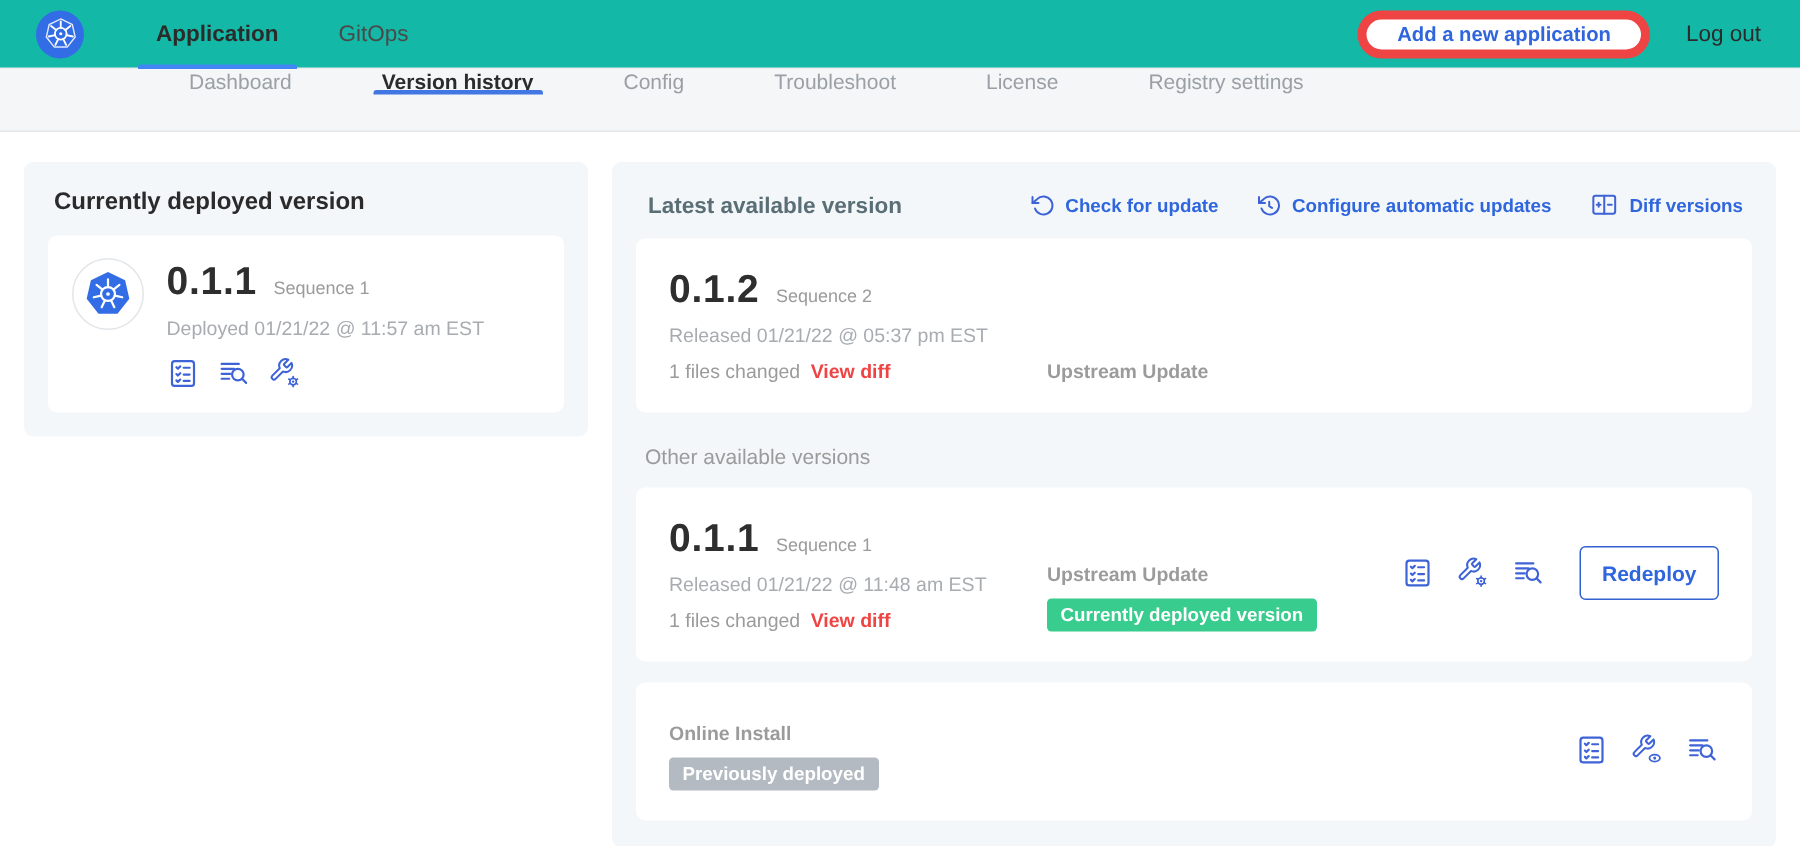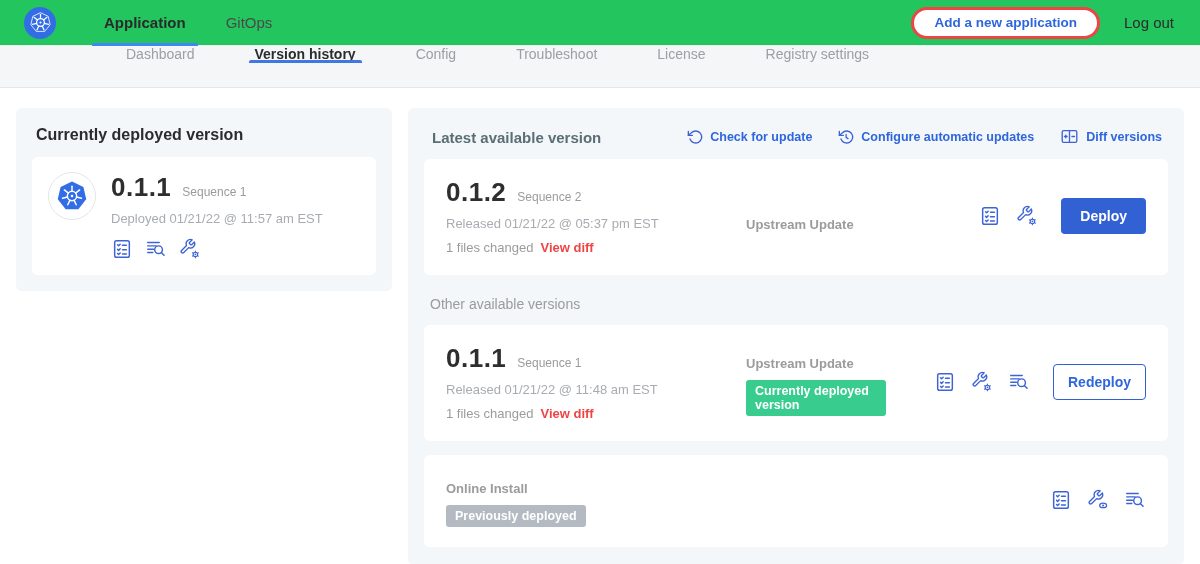--- a/index.html
+++ b/index.html
@@ -1,31 +1,31 @@
 <!DOCTYPE html>
 <html><head>
 <meta charset="utf-8">
 <style>
   * { box-sizing: border-box; margin: 0; padding: 0; }
   html, body { width: 1200px; height: 564px; background: #ffffff; overflow: hidden;
     font-family: "Liberation Sans", "DejaVu Sans", sans-serif; }
 
   
   .header { height: 46px; display: flex; align-items: center; padding: 0 26px 0 24px;
-    border-bottom: 1px solid #eaecee; background: #22c55e; }
+    border-bottom: 1px solid #eaecee; background: #14b8a6; }
   .logo-circle { width: 32px; height: 32px; border-radius: 50%; background: #326de6;
     display: flex; align-items: center; justify-content: center; margin-right: 28px; flex: 0 0 auto; }
   .htabs { display: flex; height: 46px; }
   .htab { display: flex; align-items: center; padding: 0 20px; font-size: 15px; color: #4a4a4a;
     position: relative; cursor: pointer; }
   .htab.active { color: #2b2b2b; font-weight: 700; }
   .htab.active::after { content: ""; position: absolute; left: 8px; right: 8px; bottom: 0;
     height: 3px; background: #4285f4; border-radius: 2px 2px 0 0; }
   .header-right { margin-left: auto; display: flex; align-items: center; gap: 24px; }
-  .pill-btn { border: 3px solid #ef4444; background: #fff; color: #2f66dd; border-radius: 17px;
+  .pill-btn { border: 6px solid #ef4444; background: #fff; color: #2f66dd; border-radius: 17px;
     height: 32px; padding: 0 20px; font-size: 13.5px; font-weight: 700; cursor: pointer;
     font-family: inherit; }
   .logout { font-size: 15px; color: #2b2b2b; cursor: pointer; }
 
   
   .subnav { height: 42px; background: #f4f6f7; border-bottom: 1px solid #e3e6e8;
     display: flex; align-items: flex-start; padding-left: 96px; }
   .snav-tab { display: flex; align-items: center; padding: 0 30px; font-size: 14px;
     color: #9aa0a5; position: relative; cursor: pointer; }
   .snav-tab.active { color: #2b2b2b; font-weight: 700; }
@@ -55,21 +55,21 @@
   .panel-head { display: flex; align-items: flex-end; padding: 4px 6px 13px 8px; }
   .panel-title { font-size: 15px; font-weight: 700; color: #5a6e76; }
   .panel-actions { margin-left: auto; display: flex; align-items: center; gap: 26px; }
   .action-link { display: flex; align-items: center; gap: 7px; color: #2f66dd; font-size: 12.5px;
     font-weight: 700; cursor: pointer; }
   .action-link .lnk-icon { width: 16px; height: 16px; display: inline-flex; color: #3e63d6; }
   .action-link .lnk-icon svg { width: 100%; height: 100%; }
   .action-link .lnk-icon.big { width: 19px; height: 19px; }
 
   .vrow { background: #fff; border-radius: 6px; padding: 18px 22px 20px; display: flex;
-    align-items: center; gap: 48px; }
+    align-items: flex-end; }
   .vrow-info { width: 252px; flex: 0 0 252px; }
   .vrow-mid { flex: 1; padding-top: 8px; }
   .vrow-mid.centered { padding-top: 17px; }
   .source { font-size: 13px; font-weight: 700; color: #9b9b9b; }
   .badge { display: inline-block; margin-top: 9px; padding: 4px 9px; border-radius: 3px;
     color: #fff; font-size: 12.5px; font-weight: 700; }
   .badge.green { background: #38cc8e; }
   .badge.grey  { background: #b3bac1; }
   .files-line { font-size: 13px; color: #9b9b9b; margin-top: 9px; }
   .viewdiff { color: #ef4444; font-weight: 700; margin-left: 7px; cursor: pointer; }
@@ -297,33 +297,20 @@
           <span class="ver-seq">Sequence 2</span>
         </div>
         <div class="dim-line">Released 01/21/22 @ 05:37 pm EST</div>
         <div class="files-line">
           <span>1 files changed</span><span class="viewdiff">View diff</span>
         </div>
       </div>
       <div class="vrow-mid centered">
         <div class="source">Upstream Update</div>
       </div>
-      <div class="vrow-actions">
-        <span class="icon-btn">
-          <svg viewBox="0 0 24 24">
-              <use href="#sym-checklist"></use>
-            </svg>
-          </span>
-        <span class="icon-btn">
-          <svg viewBox="0 0 24 24">
-              <use href="#sym-wrench-gear"></use>
-            </svg>
-          </span>
-        <button class="btn-primary">Deploy</button>
-      </div>
     </div>
 
     <div class="other-label">Other available versions</div>
 
     <div class="vrow">
       <div class="vrow-info">
         <div class="ver-row">
           <span class="ver-num">0.1.1</span>
           <span class="ver-seq">Sequence 1</span>
         </div>

